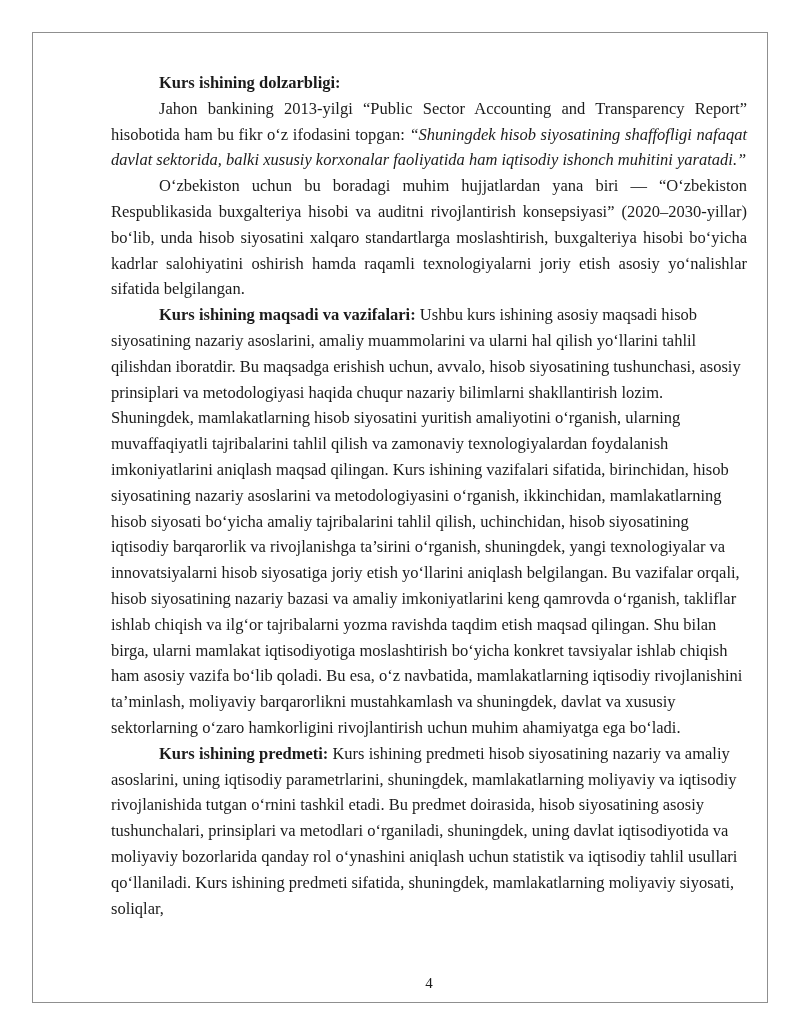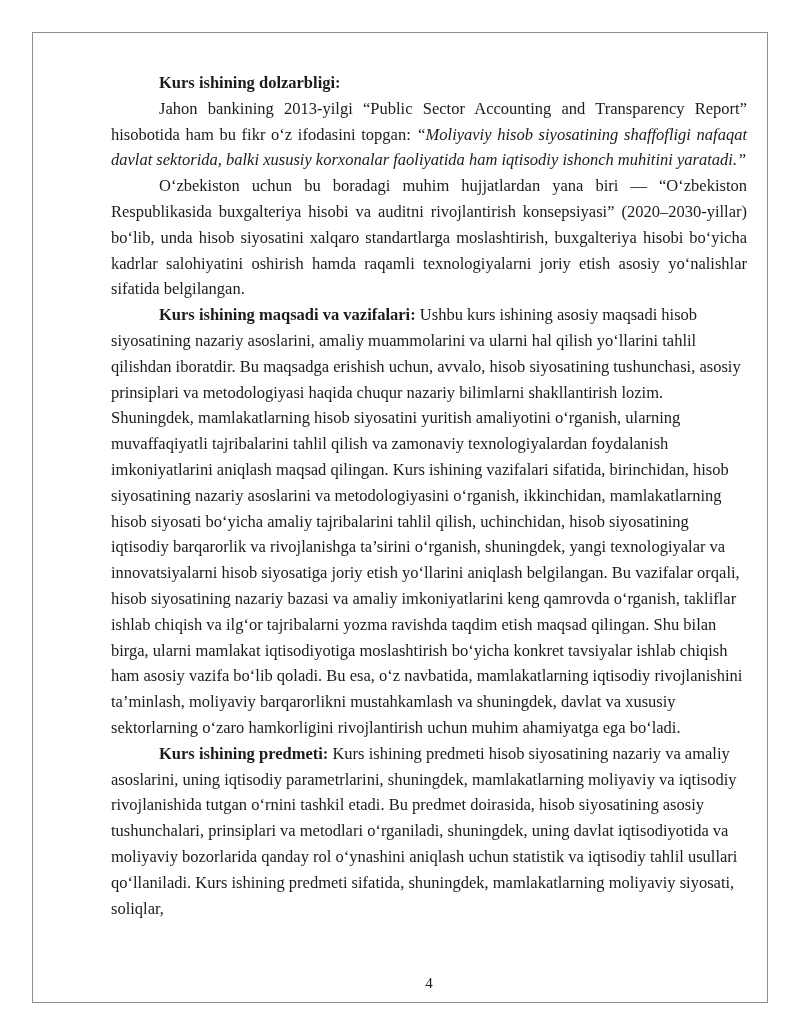--- a/index.html
+++ b/index.html
@@ -60,21 +60,21 @@
 </style>
 </head>
 <body>
 
 <div class="canvas">
   <div class="page">
     <div class="content">
 
       <p class="para left"><b>Kurs ishining dolzarbligi:</b></p>
 
-      <p class="para justify"><span>Jahon bankining 2013-yilgi “Public Sector Accounting and Transparency Report” hisobotida ham bu fikr o‘z ifodasini topgan: </span><i>“Moliyaviy hisob siyosatining shaffofligi nafaqat davlat sektorida, balki xususiy korxonalar faoliyatida ham iqtisodiy ishonch muhitini yaratadi.”</i></p>
+      <p class="para justify"><span>Jahon bankining 2013-yilgi “Public Sector Accounting and Transparency Report” hisobotida ham bu fikr o‘z ifodasini topgan: </span><i>“Shuningdek hisob siyosatining shaffofligi nafaqat davlat sektorida, balki xususiy korxonalar faoliyatida ham iqtisodiy ishonch muhitini yaratadi.”</i></p>
 
       <p class="para justify">O‘zbekiston uchun bu boradagi muhim hujjatlardan yana biri — “O‘zbekiston Respublikasida buxgalteriya hisobi va auditni rivojlantirish konsepsiyasi” (2020–2030-yillar) bo‘lib, unda hisob siyosatini xalqaro standartlarga moslashtirish, buxgalteriya hisobi bo‘yicha kadrlar salohiyatini oshirish hamda raqamli texnologiyalarni joriy etish asosiy yo‘nalishlar sifatida belgilangan.</p>
 
       <p class="para left"><b>Kurs ishining maqsadi va vazifalari:</b> <span>Ushbu kurs ishining asosiy maqsadi hisob siyosatining nazariy asoslarini, amaliy muammolarini va ularni hal qilish yo‘llarini tahlil qilishdan iboratdir. Bu maqsadga erishish uchun, avvalo, hisob siyosatining tushunchasi, asosiy prinsiplari va metodologiyasi haqida chuqur nazariy bilimlarni shakllantirish lozim. Shuningdek, mamlakatlarning hisob siyosatini yuritish amaliyotini o‘rganish, ularning muvaffaqiyatli tajribalarini tahlil qilish va zamonaviy texnologiyalardan foydalanish imkoniyatlarini aniqlash maqsad qilingan. Kurs ishining vazifalari sifatida, birinchidan, hisob siyosatining nazariy asoslarini va metodologiyasini o‘rganish, ikkinchidan, mamlakatlarning hisob siyosati bo‘yicha amaliy tajribalarini tahlil qilish, uchinchidan, hisob siyosatining iqtisodiy barqarorlik va rivojlanishga ta’sirini o‘rganish, shuningdek, yangi texnologiyalar va innovatsiyalarni hisob siyosatiga joriy etish yo‘llarini aniqlash belgilangan. Bu vazifalar orqali, hisob siyosatining nazariy bazasi va amaliy imkoniyatlarini keng qamrovda o‘rganish, takliflar ishlab chiqish va ilg‘or tajribalarni yozma ravishda taqdim etish maqsad qilingan. Shu bilan birga, ularni mamlakat iqtisodiyotiga moslashtirish bo‘yicha konkret tavsiyalar ishlab chiqish ham asosiy vazifa bo‘lib qoladi. Bu esa, o‘z navbatida, mamlakatlarning iqtisodiy rivojlanishini ta’minlash, moliyaviy barqarorlikni mustahkamlash va shuningdek, davlat va xususiy sektorlarning o‘zaro hamkorligini rivojlantirish uchun muhim ahamiyatga ega bo‘ladi.</span></p>
 
       <p class="para left"><b>Kurs ishining predmeti:</b> <span>Kurs ishining predmeti hisob siyosatining nazariy va amaliy asoslarini, uning iqtisodiy parametrlarini, shuningdek, mamlakatlarning moliyaviy va iqtisodiy rivojlanishida tutgan o‘rnini tashkil etadi. Bu predmet doirasida, hisob siyosatining asosiy tushunchalari, prinsiplari va metodlari o‘rganiladi, shuningdek, uning davlat iqtisodiyotida va moliyaviy bozorlarida qanday rol o‘ynashini aniqlash uchun statistik va iqtisodiy tahlil usullari qo‘llaniladi. Kurs ishining predmeti sifatida, shuningdek, mamlakatlarning moliyaviy siyosati, soliqlar,</span></p>
 
     </div>
 
     <div class="page-number">4</div>

